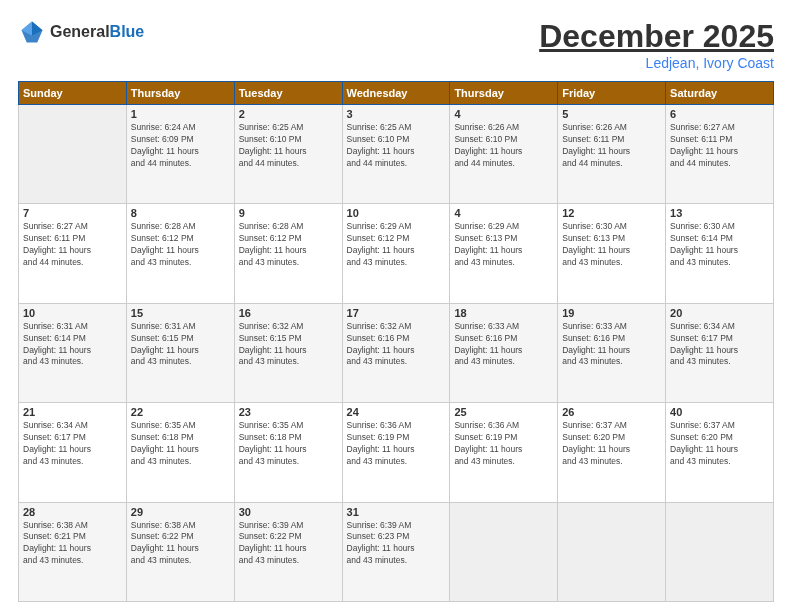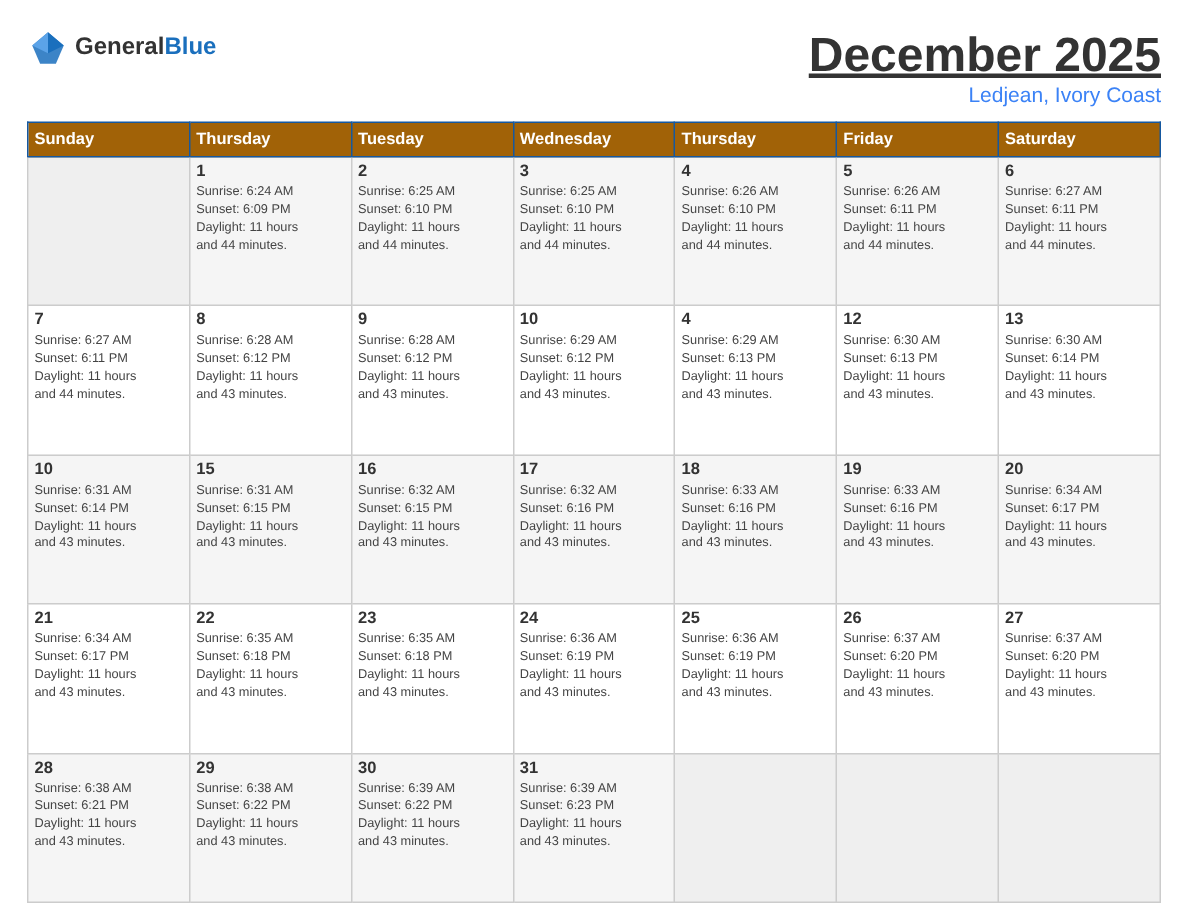--- a/index.html
+++ b/index.html
@@ -322,21 +322,21 @@
 and 43 minutes.</div>
           </td>
           <td>
             <span class="day-num">26</span>
             <div class="day-info" style="white-space: pre-line;">Sunrise: 6:37 AM
 Sunset: 6:20 PM
 Daylight: 11 hours
 and 43 minutes.</div>
           </td>
           <td>
-            <span class="day-num">27</span>
+            <span class="day-num">40</span>
             <div class="day-info" style="white-space: pre-line;">Sunrise: 6:37 AM
 Sunset: 6:20 PM
 Daylight: 11 hours
 and 43 minutes.</div>
           </td>
         </tr>
         <tr class="row-shaded">
           <td>
             <span class="day-num">28</span>
             <div class="day-info" style="white-space: pre-line;">Sunrise: 6:38 AM

